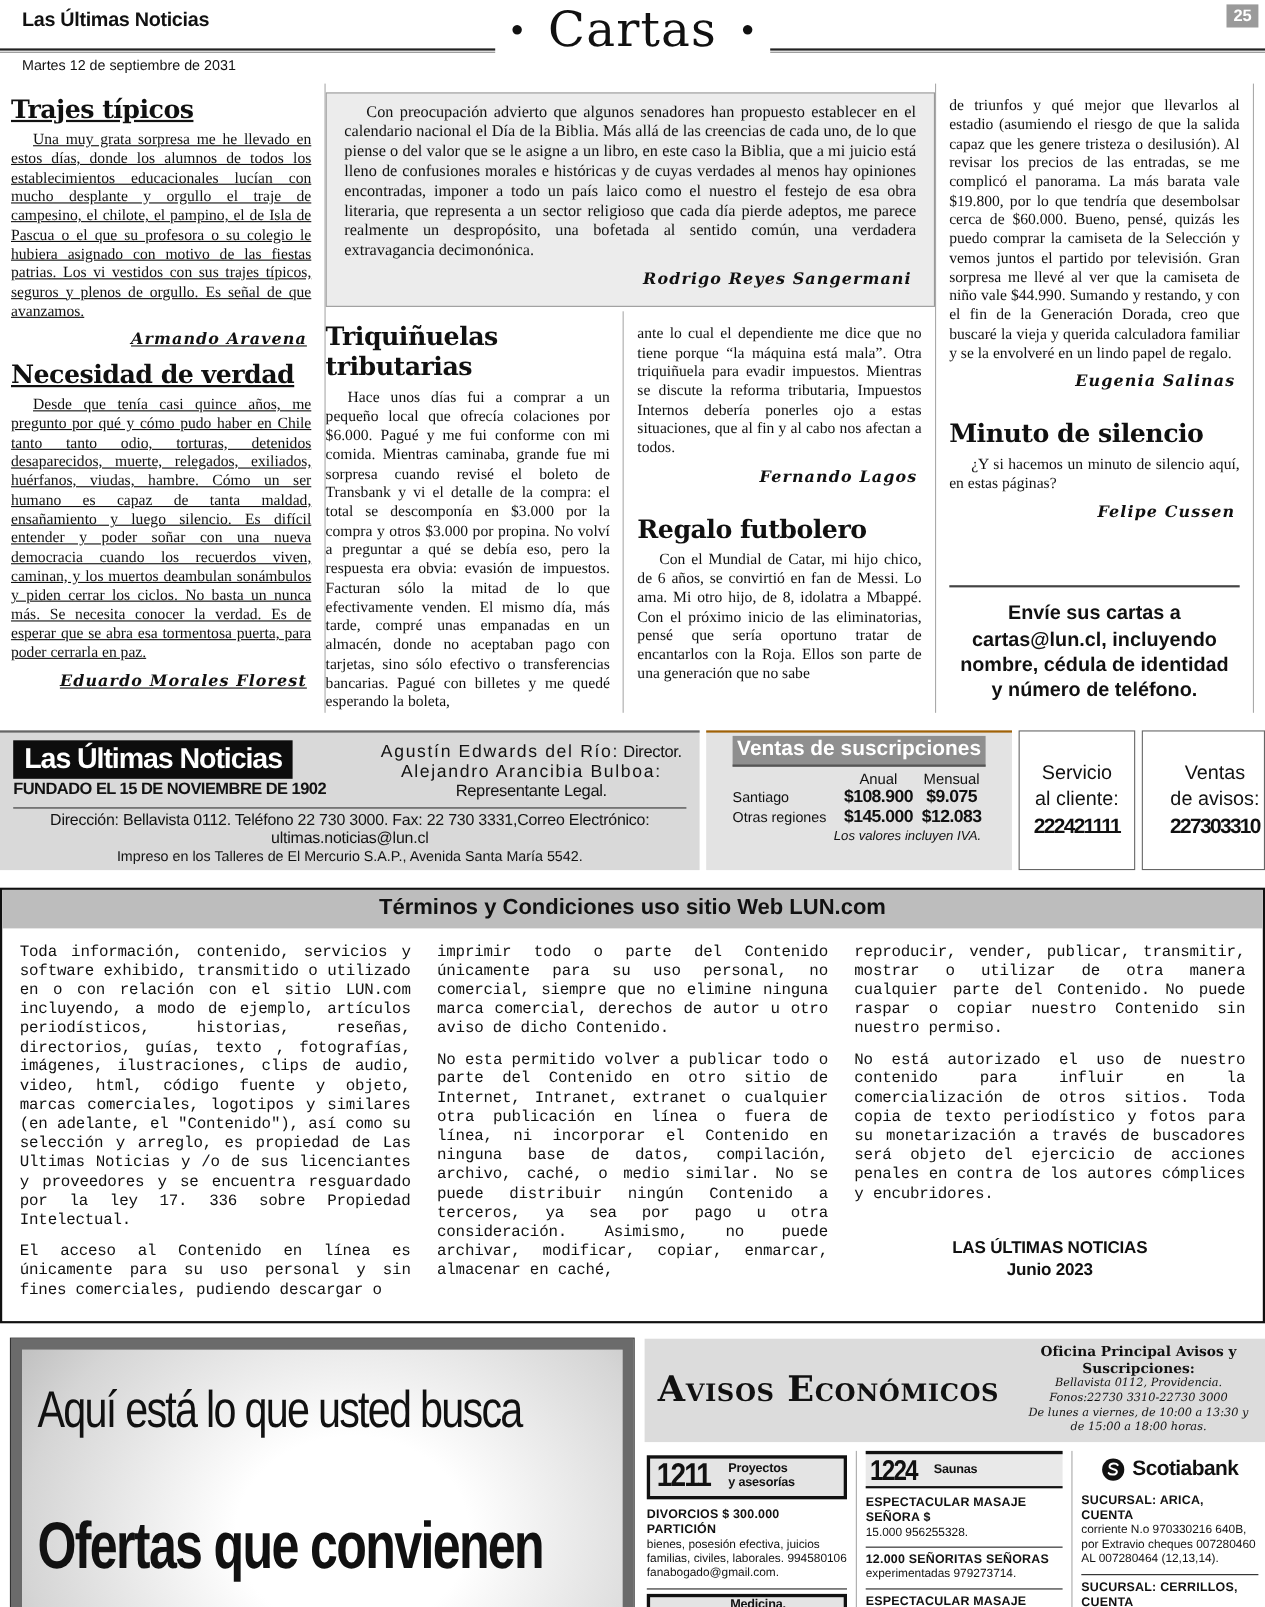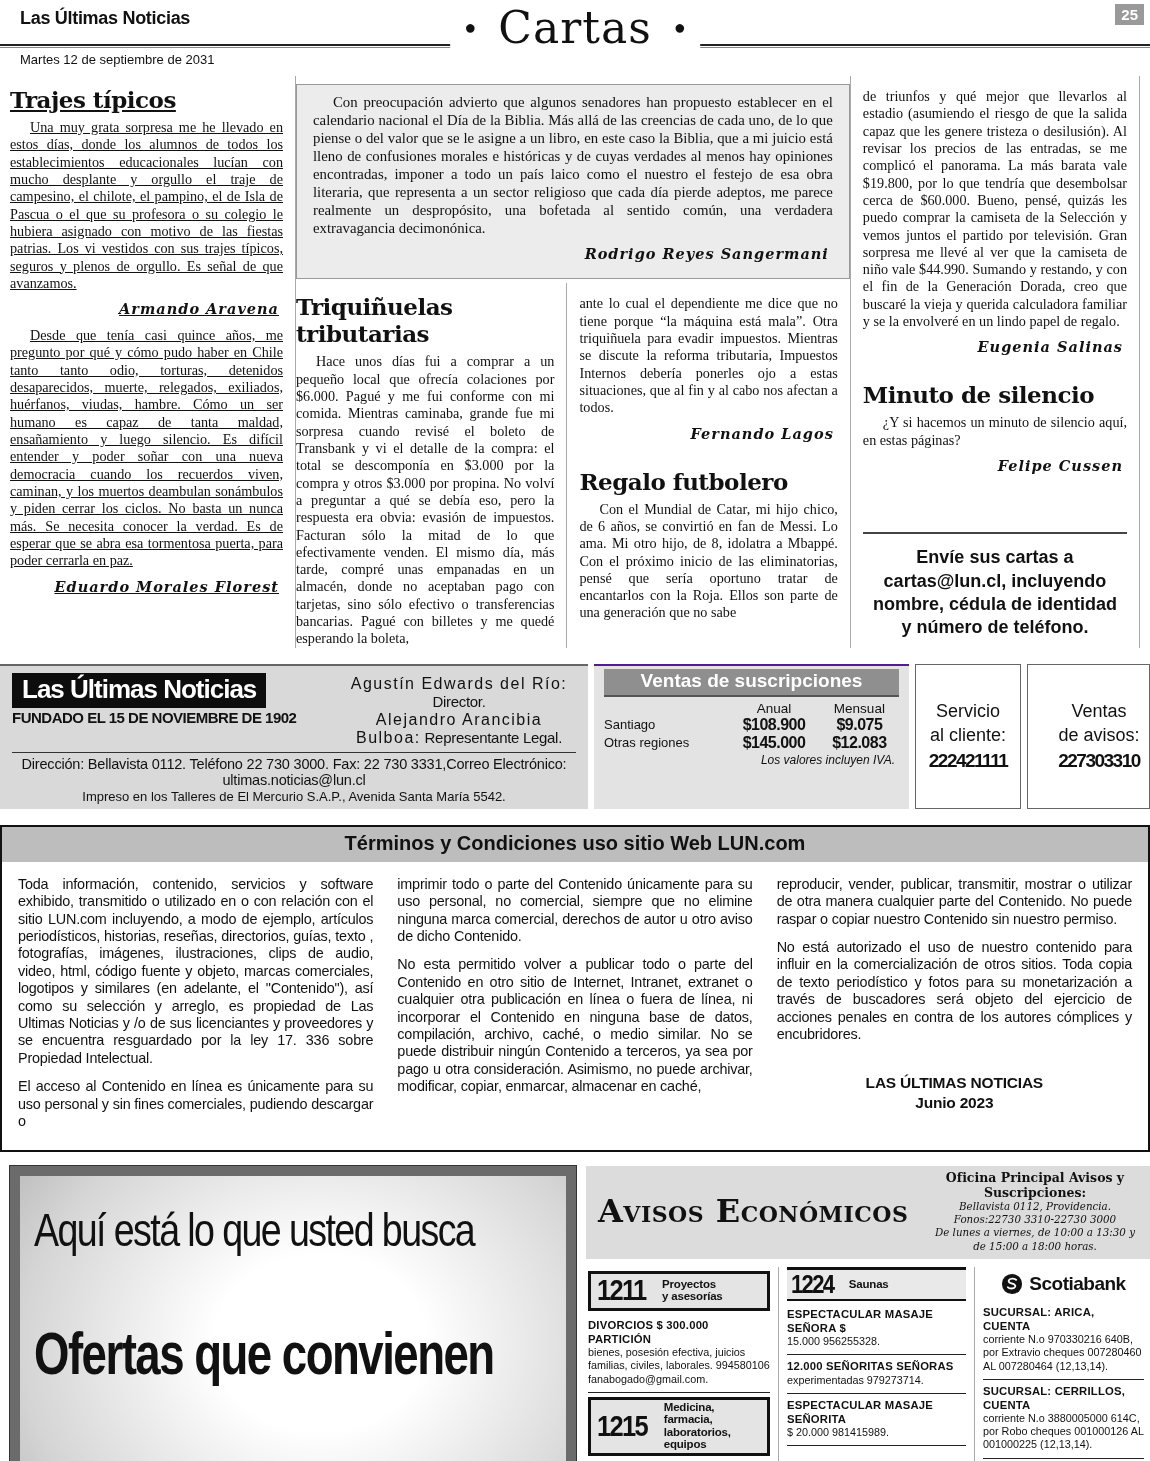--- a/index.html
+++ b/index.html
@@ -42,38 +42,38 @@
   .mast-top { display:flex; align-items:flex-start; gap:30px; }
   .logo-block { width:300px; }
   .lun-logo-box { background:#0d0d0d; color:#fff; font:bold 26px "Liberation Sans", sans-serif; padding:1px 10px 3px; display:inline-block; letter-spacing:-1px; }
   .founded { font:bold 15px "Liberation Sans", sans-serif; letter-spacing:-0.5px; margin-top:1px; }
   .director-block { flex:1; text-align:center; font-family:"Liberation Sans", sans-serif; padding-top:2px; }
   .dname { font-size:16px; letter-spacing:1.5px; }
   .drole { font-size:15px; letter-spacing:-0.3px; }
   .mast-rule { border-top:1.5px solid #333; margin:5px 0 3px; }
   .address-line { font:14.5px "Liberation Sans", sans-serif; text-align:center; letter-spacing:-0.2px; }
   .printed-line { font:13px "Liberation Sans", sans-serif; text-align:center; margin-top:1px; }
-  .subs-panel { width:315px; background:#e3e3e3; border-top:2px solid #4c1d95; font-family:"Liberation Sans", sans-serif; padding:3px 10px; }
+  .subs-panel { width:278px; background:#e3e3e3; border-top:2px solid #a16207; font-family:"Liberation Sans", sans-serif; padding:3px 24px; }
   .subs-title { background:#8f8f8f; color:#fff; font-weight:bold; font-size:19px; text-align:center; padding:1px 0 3px; border-bottom:2px solid #555; }
   .subs-table { width:100%; margin-top:4px; border-collapse:collapse; }
   .subs-table th { font-weight:normal; font-size:13.5px; text-align:center; }
   .subs-table td { font-size:13px; }
   .subs-table td.val { font-weight:bold; font-size:16px; text-align:center; letter-spacing:-0.5px; }
   .subs-note { font-style:italic; font-size:12px; text-align:right; padding:1px 4px 0 0; }
   .tel-box { border:1.5px solid #666; background:#fff; text-align:center; font:18px "Liberation Sans", sans-serif; display:flex; flex-direction:column; justify-content:center; line-height:1.35; }
   .service-box { width:106px; }
-  .sales-box { width:123px;padding-left:21px; }
+  .sales-box { width:112px;padding-left:21px; }
   .tel-num { font-weight:bold; font-size:19px; letter-spacing:-1.5px; }
 
   
   .terms { border:2px solid #111; margin:16px 0 0; }
   .terms-title { background:#bdbdbd; font:bold 20px "Liberation Sans", sans-serif; text-align:center; padding:5px 0 7px; }
   .terms-body { display:flex; gap:24px; padding:14px 16px 8px; }
   .terms-col { flex:1; font:14.4px/1.21 "Liberation Sans", sans-serif; text-align:justify; letter-spacing:-0.2px; }
-  .terms-col p { margin-bottom:11px; }
+  .terms-col p { margin-bottom:11px;font-family:Liberation Mono, monospace; }
   .terms-sign { text-align:center; font-weight:bold; font-size:15.5px; line-height:1.25; margin-top:30px; }
 
   
   .bottom { display:flex; gap:10px; margin:14px 10px 0; }
   .promo-ad { width:566px; height:438px; border:10px solid #6b6b6b; outline:1px solid #333;
               background:radial-gradient(ellipse at 55% 40%, #ffffff 25%, #d5d5d5 70%, #ababab 100%);
               padding:26px 14px 16px; display:flex; flex-direction:column; font-family:"Liberation Sans", sans-serif; }
   .promo-line1 { font-size:47px; letter-spacing:-2px; white-space:nowrap; transform:scaleX(0.80); transform-origin:left center; }
   .promo-line2 { font-weight:800; font-size:60px; letter-spacing:-2px; white-space:nowrap; transform:scaleX(0.76); transform-origin:left center; margin-top:62px; }
 
@@ -120,20 +120,21 @@
   </header>
 
   <section class="letters">
     <div class="lcol col1">
       <article>
         <h2 class="ltitle">Trajes típicos</h2>
         <p class="lbody indent">Una muy grata sorpresa me he llevado en estos días, donde los alumnos de todos los establecimientos educacionales lucían con mucho desplante y orgullo el traje de campesino, el chilote, el pampino, el de Isla de Pascua o el que su profesora o su colegio le hubiera asignado con motivo de las fiestas patrias. Los vi vestidos con sus trajes típicos, seguros y plenos de orgullo. Es señal de que avanzamos.</p>
         <div class="author">Armando Aravena</div>
       </article>
       <article>
+        <h2 class="ltitle">Necesidad de verdad</h2>
         <p class="lbody indent">Desde que tenía casi quince años, me pregunto por qué y cómo pudo haber en Chile tanto tanto odio, torturas, detenidos desaparecidos, muerte, relegados, exiliados, huérfanos, viudas, hambre. Cómo un ser humano es capaz de tanta maldad, ensañamiento y luego silencio. Es difícil entender y poder soñar con una nueva democracia cuando los recuerdos viven, caminan, y los muertos deambulan sonámbulos y piden cerrar los ciclos. No basta un nunca más. Se necesita conocer la verdad. Es de esperar que se abra esa tormentosa puerta, para poder cerrarla en paz.</p>
         <div class="author">Eduardo Morales Florest</div>
       </article>
     </div>
 
     <div class="midwrap">
       <article class="biblia-box">
         <p class="lbody indent">Con preocupación advierto que algunos senadores han propuesto establecer en el calendario nacional el Día de la Biblia. Más allá de las creencias de cada uno, de lo que piense o del valor que se le asigne a un libro, en este caso la Biblia, que a mi juicio está lleno de confusiones morales e históricas y de cuyas verdades al menos hay opiniones encontradas, imponer a todo un país laico como el nuestro el festejo de esa obra literaria, que representa a un sector religioso que cada día pierde adeptos, me parece realmente un despropósito, una bofetada al sentido común, una verdadera extravagancia decimonónica.</p>
         <div class="author">Rodrigo Reyes Sangermani</div>
       </article>

